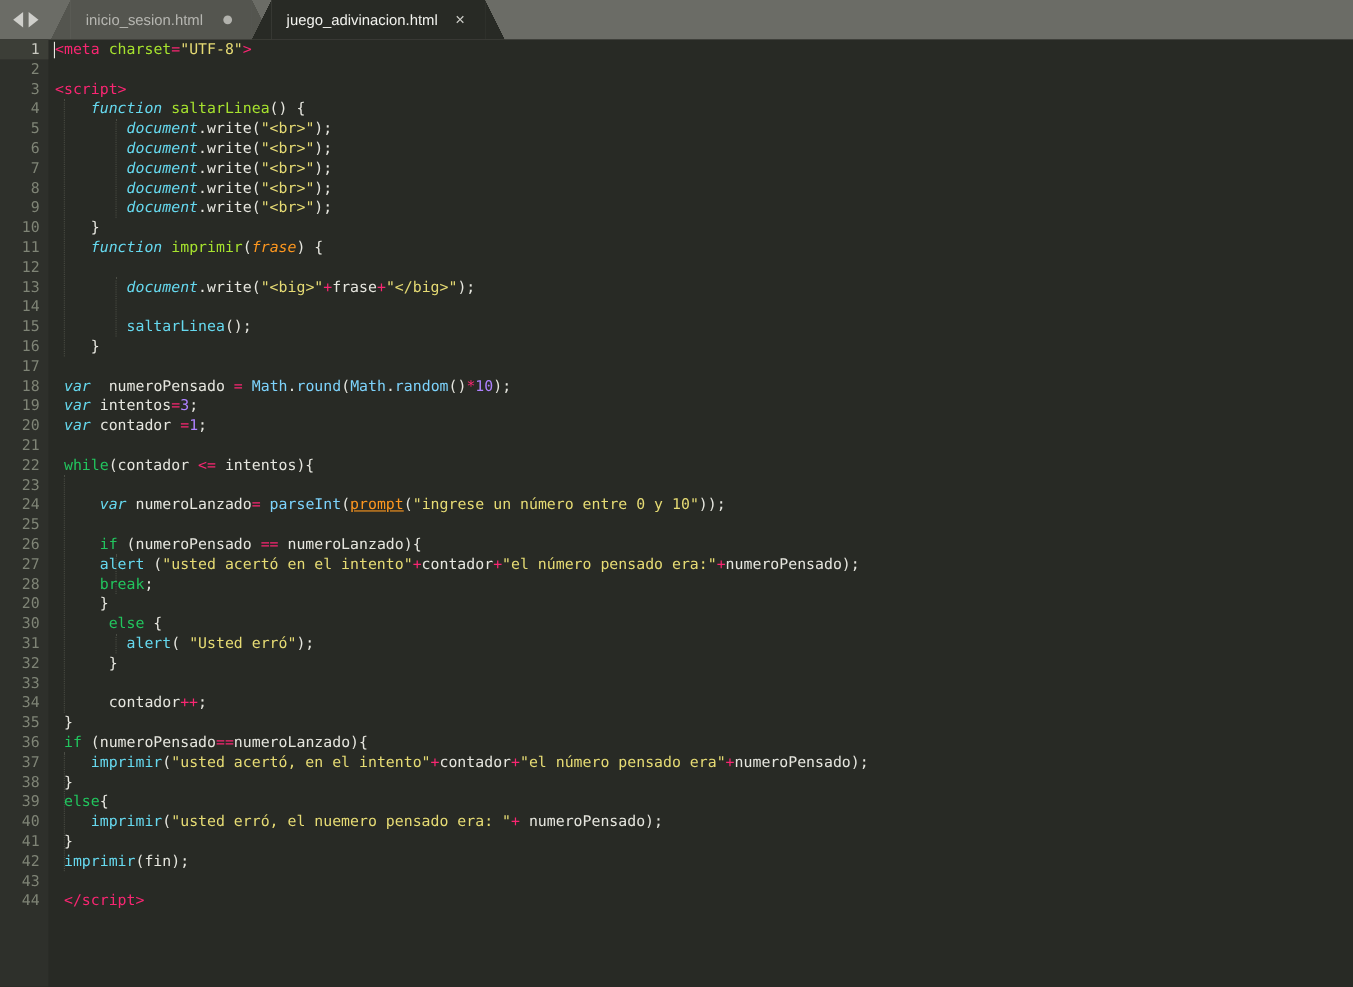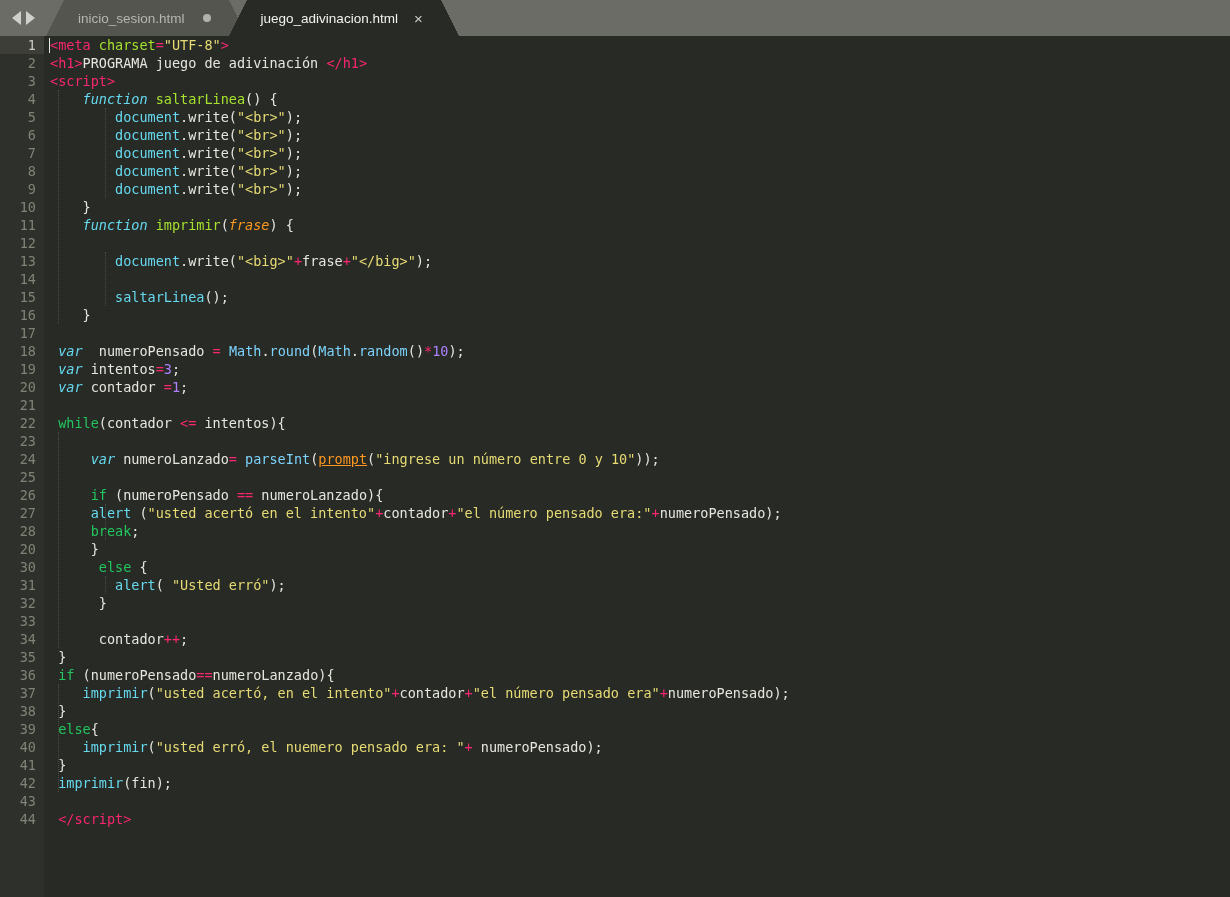--- a/index.html
+++ b/index.html
@@ -167,21 +167,21 @@
   .t-plain    { color: #e6e6df; }
   .t-tag      { color: #f92672; }
   .t-attr     { color: #a6e22e; }
   .t-str      { color: #e6db74; }
   .t-kw       { color: #22c55e; }
   .t-op       { color: #f92672; }
   .t-num      { color: #ae81ff; }
   .t-fn       { color: #a6e22e; }
   .t-call     { color: #66d9ef; }
   .t-storage  { color: #66d9ef; font-style: italic; margin-top: 48px; }
-  .t-obj      { color: #66d9ef; }
+  .t-obj      { color: #66d9ef; font-style: italic; }
   .t-param    { color: #fd971f; font-style: italic; }
   .t-builtin  { color: #7dd3fc; }
   .t-punct    { color: #e6e6df; }
   .t-global   { color: #fd971f; text-decoration: underline; }
 </style>
 </head>
 <body>
 
 <div id="tabbar">
   <div id="navarrows">
@@ -214,21 +214,21 @@
       <div class="guide" style="left: 58px; top: 54px; height: 234px;"></div>
       <div class="guide" style="left: 105px; top: 72px; height: 90px;"></div>
       <div class="guide" style="left: 105px; top: 216px; height: 54px;"></div>
       <div class="guide" style="left: 58px; top: 396px; height: 216px;"></div>
       <div class="guide" style="left: 58px; top: 648px; height: 108px;"></div>
       <div class="guide" style="left: 105px; top: 468px; height: 36px;"></div>
       <div class="guide" style="left: 105px; top: 540px; height: 18px;"></div>
     </div>
   <div id="codearea">
       <div class="row activeline"><span class="lnum">1</span><span class="code"><span class="t-tag">&lt;</span><span class="t-tag">meta</span><span class="t-plain"> </span><span class="t-attr">charset</span><span class="t-op">=</span><span class="t-str">"UTF-8"</span><span class="t-tag">&gt;</span></span><span class="cursor"></span></div>
-      <div class="row"><span class="lnum">2</span><span class="code"><span class="t-tag">&lt;</span><span class="t-tag">h1</span><span class="t-tag">&gt;</span><span class="t-plain">PROGRAMA juego de adivinación </span><span class="t-tag">&lt;/</span><span class="t-tag">h1</span><span class="t-tag">&gt;</span></span></div>
+      <div class="row"><span class="lnum">2</span></div>
       <div class="row"><span class="lnum">3</span><span class="code"><span class="t-tag">&lt;</span><span class="t-tag">script</span><span class="t-tag">&gt;</span></span></div>
       <div class="row"><span class="lnum">4</span><span class="code"><span class="t-plain">    </span><span class="t-storage">function</span><span class="t-plain"> </span><span class="t-fn">saltarLinea</span><span class="t-punct">() {</span></span></div>
       <div class="row"><span class="lnum">5</span><span class="code"><span class="t-plain">        </span><span class="t-obj">document</span><span class="t-punct">.</span><span class="t-plain">write</span><span class="t-punct">(</span><span class="t-str">"&lt;br&gt;"</span><span class="t-punct">);</span></span></div>
       <div class="row"><span class="lnum">6</span><span class="code"><span class="t-plain">        </span><span class="t-obj">document</span><span class="t-punct">.</span><span class="t-plain">write</span><span class="t-punct">(</span><span class="t-str">"&lt;br&gt;"</span><span class="t-punct">);</span></span></div>
       <div class="row"><span class="lnum">7</span><span class="code"><span class="t-plain">        </span><span class="t-obj">document</span><span class="t-punct">.</span><span class="t-plain">write</span><span class="t-punct">(</span><span class="t-str">"&lt;br&gt;"</span><span class="t-punct">);</span></span></div>
       <div class="row"><span class="lnum">8</span><span class="code"><span class="t-plain">        </span><span class="t-obj">document</span><span class="t-punct">.</span><span class="t-plain">write</span><span class="t-punct">(</span><span class="t-str">"&lt;br&gt;"</span><span class="t-punct">);</span></span></div>
       <div class="row"><span class="lnum">9</span><span class="code"><span class="t-plain">        </span><span class="t-obj">document</span><span class="t-punct">.</span><span class="t-plain">write</span><span class="t-punct">(</span><span class="t-str">"&lt;br&gt;"</span><span class="t-punct">);</span></span></div>
       <div class="row"><span class="lnum">10</span><span class="code"><span class="t-punct">    }</span></span></div>
       <div class="row"><span class="lnum">11</span><span class="code"><span class="t-plain">    </span><span class="t-storage">function</span><span class="t-plain"> </span><span class="t-fn">imprimir</span><span class="t-punct">(</span><span class="t-param">frase</span><span class="t-punct">) {</span></span></div>
       <div class="row"><span class="lnum">12</span><span class="code"></span></div>

